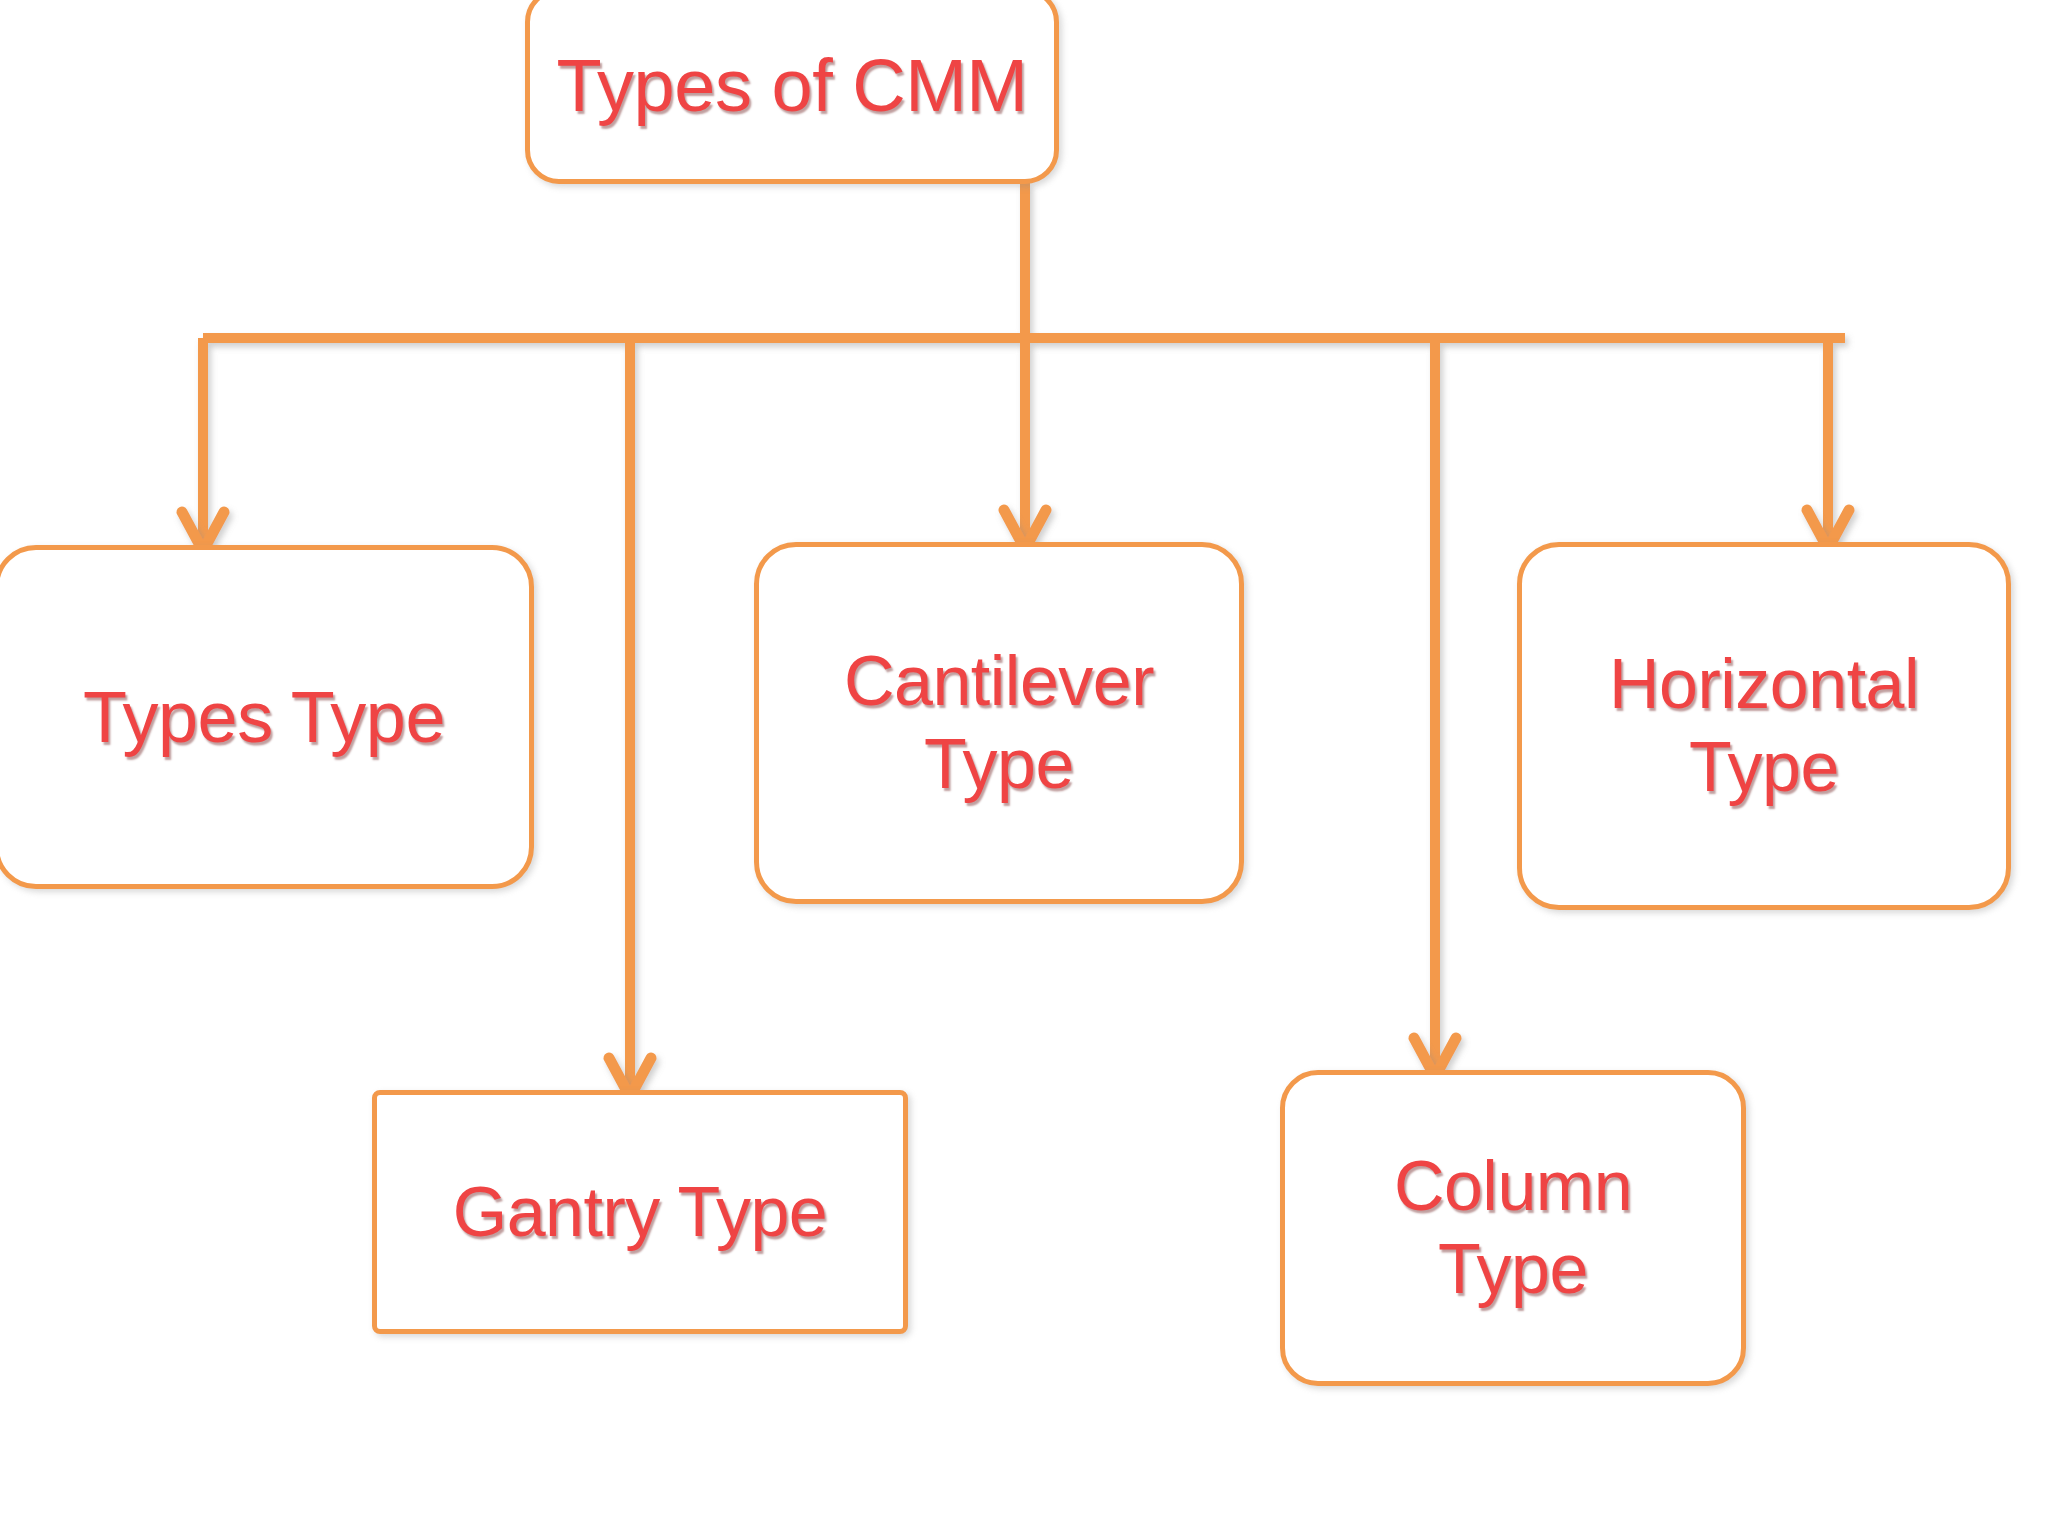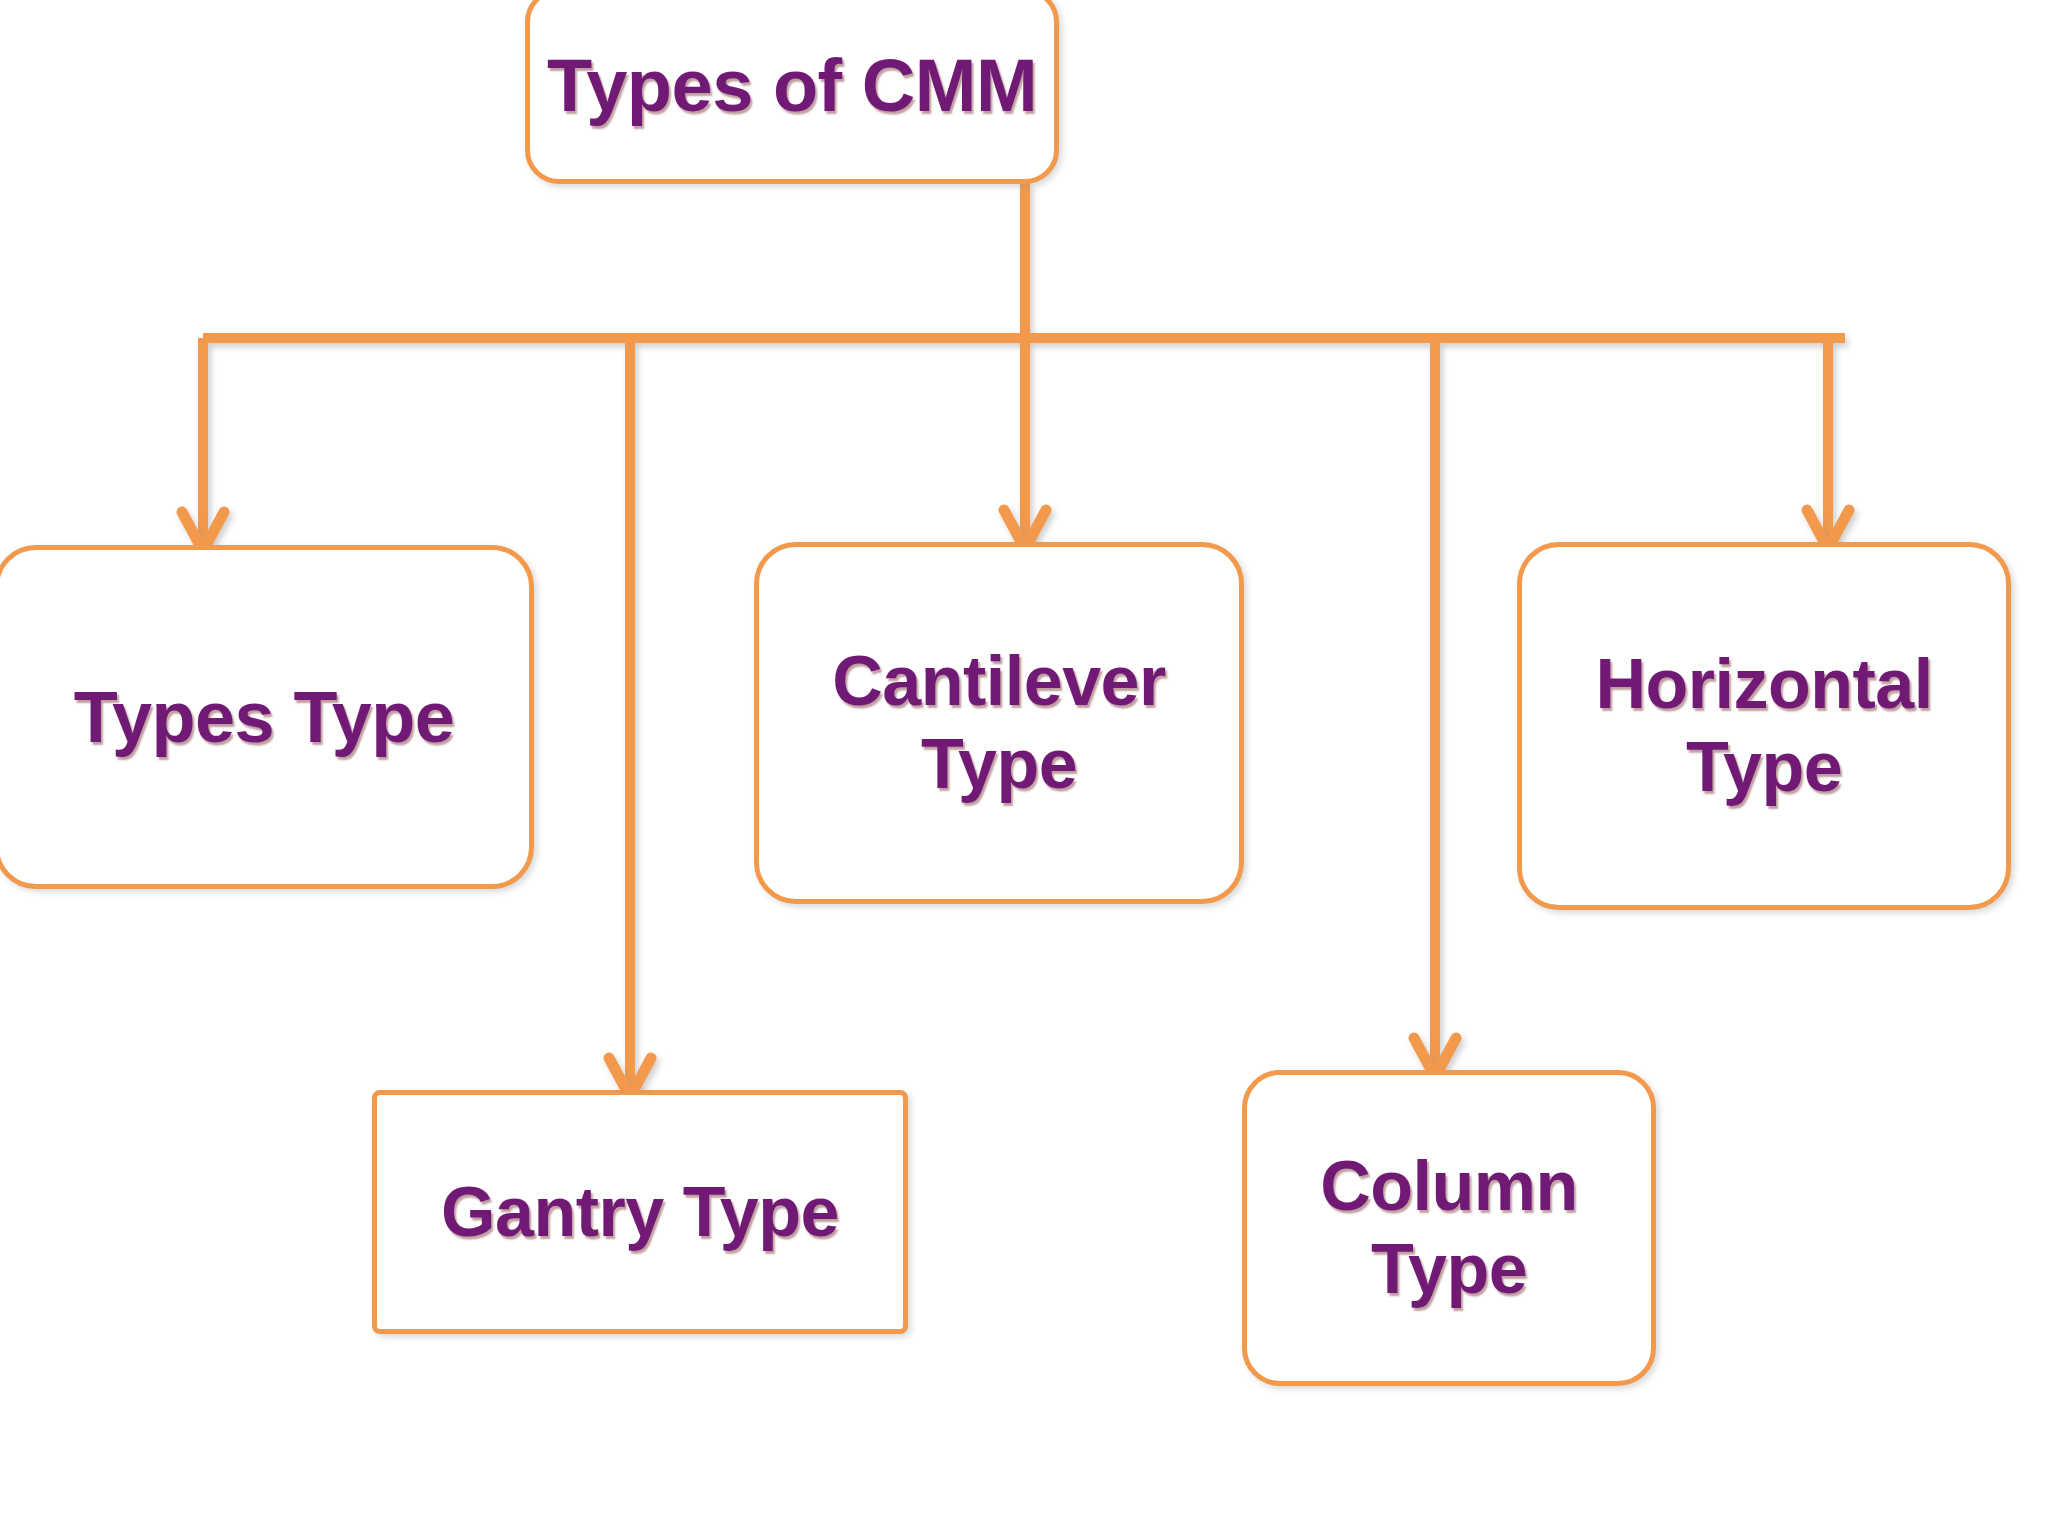--- a/index.html
+++ b/index.html
@@ -32,22 +32,22 @@
     border: 5px solid #F3994B;
     border-radius: 42px;
     background: #FFFFFF;
     display: flex;
     align-items: center;
     justify-content: center;
     text-align: center;
     box-shadow: 3px 3px 6px rgba(140,140,140,0.33);
   }
   .node .label {
-    color: #701a75;
-    font-weight: bold;
+    color: #ef4444;
+    font-weight: normal;
     line-height: 1.18;
     letter-spacing: -0.5px;
     text-shadow: 2px 3px 2px rgba(90,0,0,0.38);
     padding: 0 14px;
     white-space: pre-line;
   }
   
   #node-root        { left: 525px;  top: -12px;   width: 534px; height: 196px; border-radius: 34px; }
   #node-root .label { font-size: 74px; }
 
@@ -56,21 +56,21 @@
 
   #node-cantilever        { left: 754px;  top: 542px;  width: 490px; height: 362px; justify-content: center; }
   #node-cantilever .label { font-size: 70px; }
 
   #node-horizontal        { left: 1517px; top: 542px;  width: 494px; height: 368px; }
   #node-horizontal .label { font-size: 70px; }
 
   #node-gantry        { left: 372px;  top: 1090px; width: 536px; height: 244px; border-radius: 8px; }
   #node-gantry .label { font-size: 70px; }
 
-  #node-column        { left: 1242px; top: 1070px; width: 414px; height: 316px; border-radius: 38px; }
+  #node-column        { left: 1280px; top: 1070px; width: 466px; height: 316px; border-radius: 38px; }
   #node-column .label { font-size: 70px; }
 </style>
 </head>
 <body>
 
 <div id="stage">
 
   <svg id="connector-layer" viewBox="0 0 2048 1536">
     <defs>
       <filter id="soft-shadow" x="-50%" y="-50%" width="200%" height="200%">

